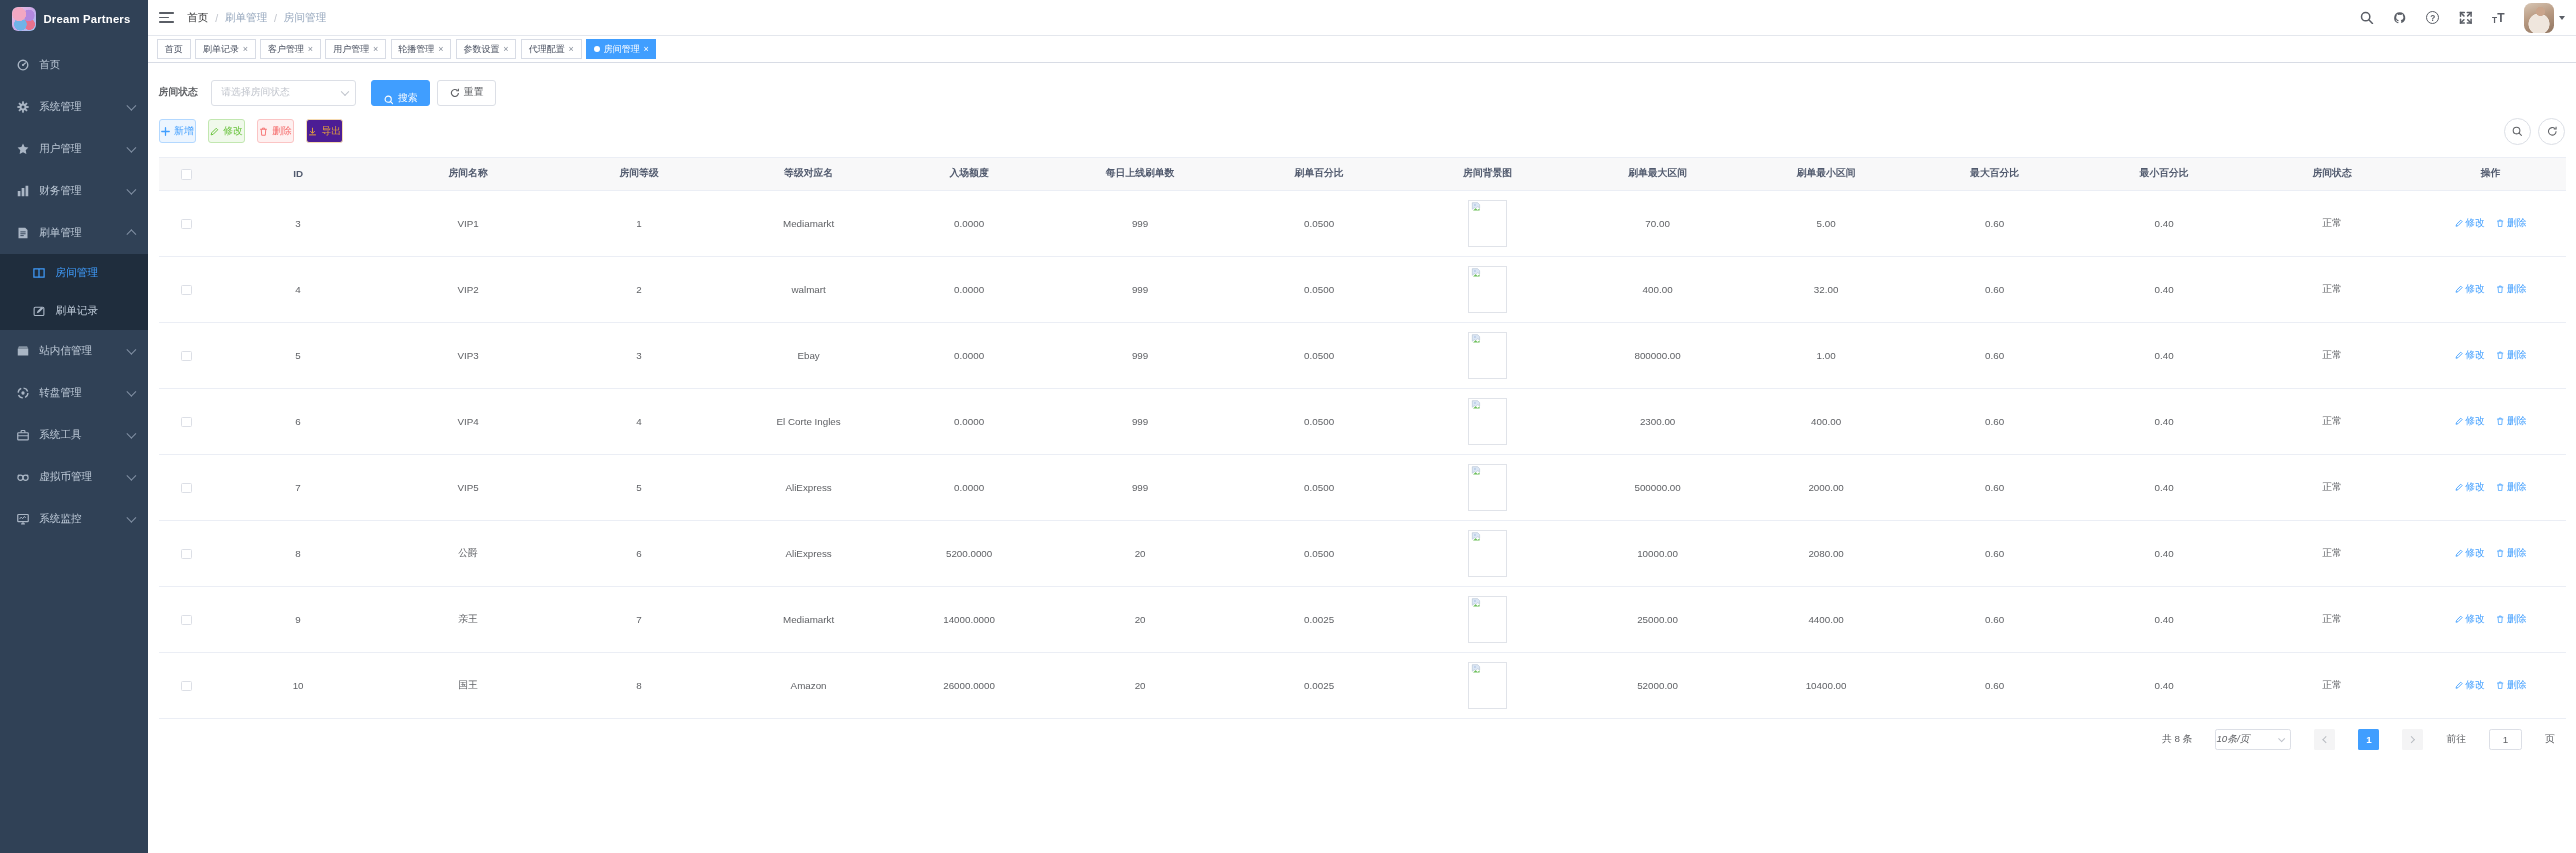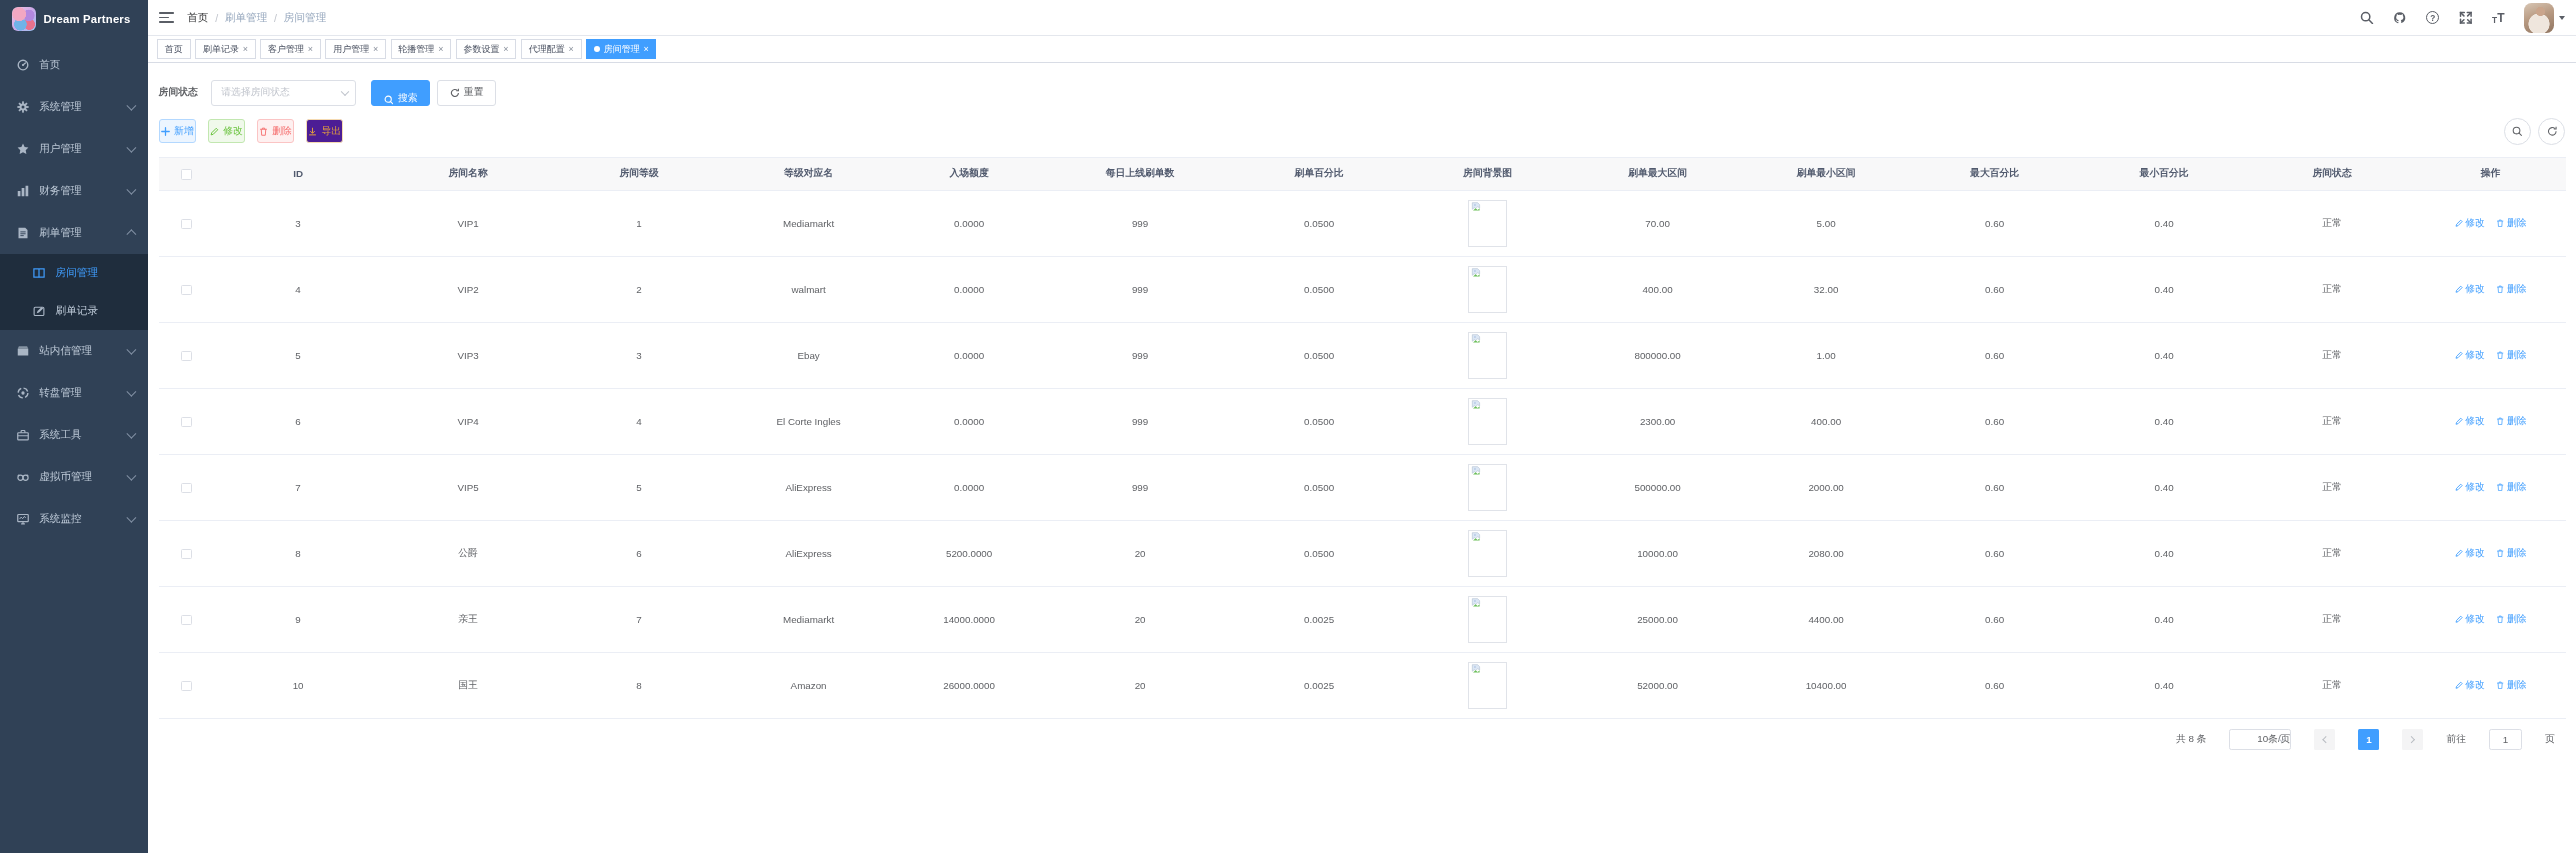--- a/index.html
+++ b/index.html
@@ -106,22 +106,22 @@
   .cb { display:inline-block; width:10.6px; height:10.6px; border:0.8px solid #dcdfe6; border-radius:1.5px;
     background:#fff; cursor:pointer; vertical-align:middle; }
   .img-box { width:39px; height:47px; margin:0 auto; border:0.8px solid #e0e3e9; background:#fff;
     display:flex; align-items:flex-start; justify-content:flex-start; padding:1.5px; }
   .op-link { color:#409eff; cursor:pointer; display:inline-flex; align-items:center; gap:2.3px; font-size:9.8px; }
   .op-link + .op-link { margin-left:9px; }
 
   
   .pager { margin-top:10.6px; display:flex; align-items:center; justify-content:flex-end; gap:23px;
     font-size:9.8px; color:#606266; padding-right:10.6px; }
-  .pg-select { position:relative; width:62px; height:21px; border:0.8px solid #dcdfe6; border-radius:2.3px;
-    display:flex; align-items:center; justify-content:flex-end; color:#606266; cursor:pointer; }
+  .pg-select { position:relative; width:76px; height:21px; border:0.8px solid #dcdfe6; border-radius:2.3px;
+    display:flex; align-items:center; justify-content:flex-start; color:#606266; cursor:pointer;font-style:italic; }
   .pg-select .sel-chev { position:absolute; right:6px; top:50%; width:5.3px; height:5.3px;
     border-right:1px solid #c0c4cc; border-bottom:1px solid #c0c4cc; transform:translateY(-70%) rotate(45deg); }
   .pg-btn { min-width:21px; height:21px; border-radius:1.5px; background:#f4f4f5; color:#c0c4cc;
     display:flex; align-items:center; justify-content:center; font-size:9.8px; cursor:pointer; }
   .pg-btn.cur { background:#409eff; color:#fff; font-weight:bold; cursor:default; }
   .pg-arrow { width:5.3px; height:5.3px; border-right:1.1px solid #b8bcc2; border-bottom:1.1px solid #b8bcc2; }
   .pg-arrow.left  { transform:rotate(135deg); margin-left:2.3px; }
   .pg-arrow.right { transform:rotate(-45deg); margin-right:2.3px; }
   .pg-goto-input { width:33px; height:21px; border:0.8px solid #dcdfe6; border-radius:2.3px;
     text-align:center; font-size:9.8px; color:#606266; outline:none; }

